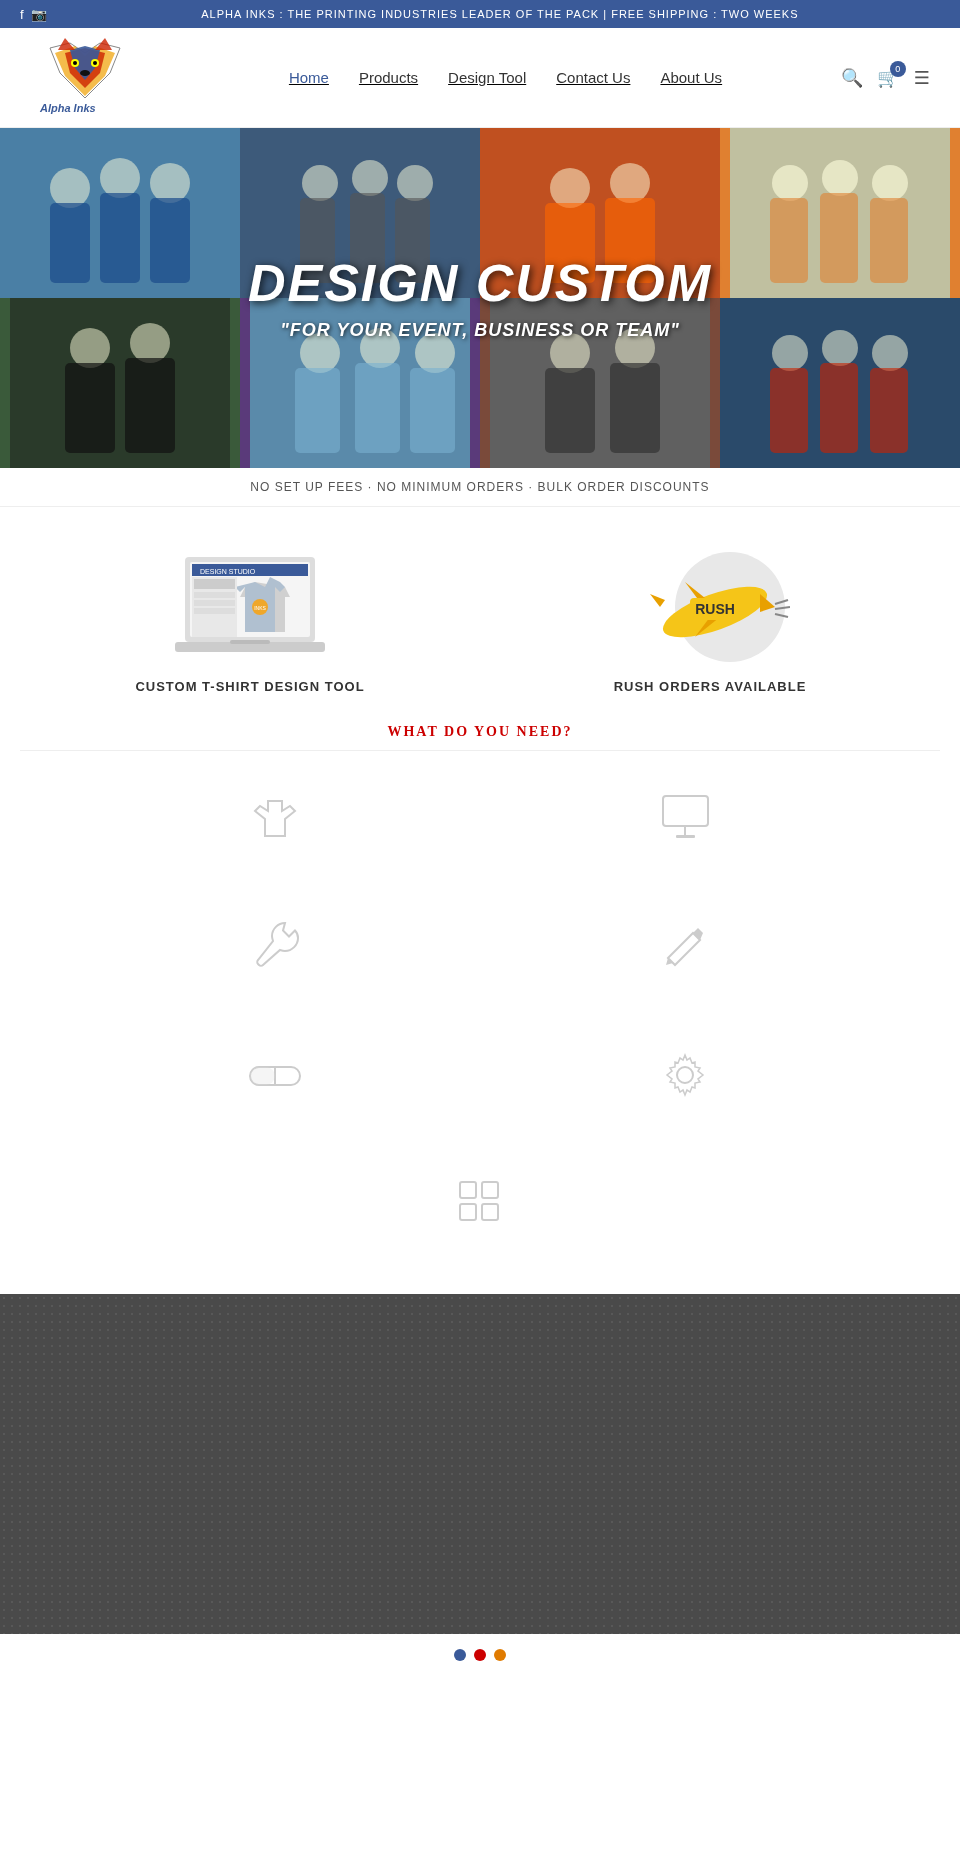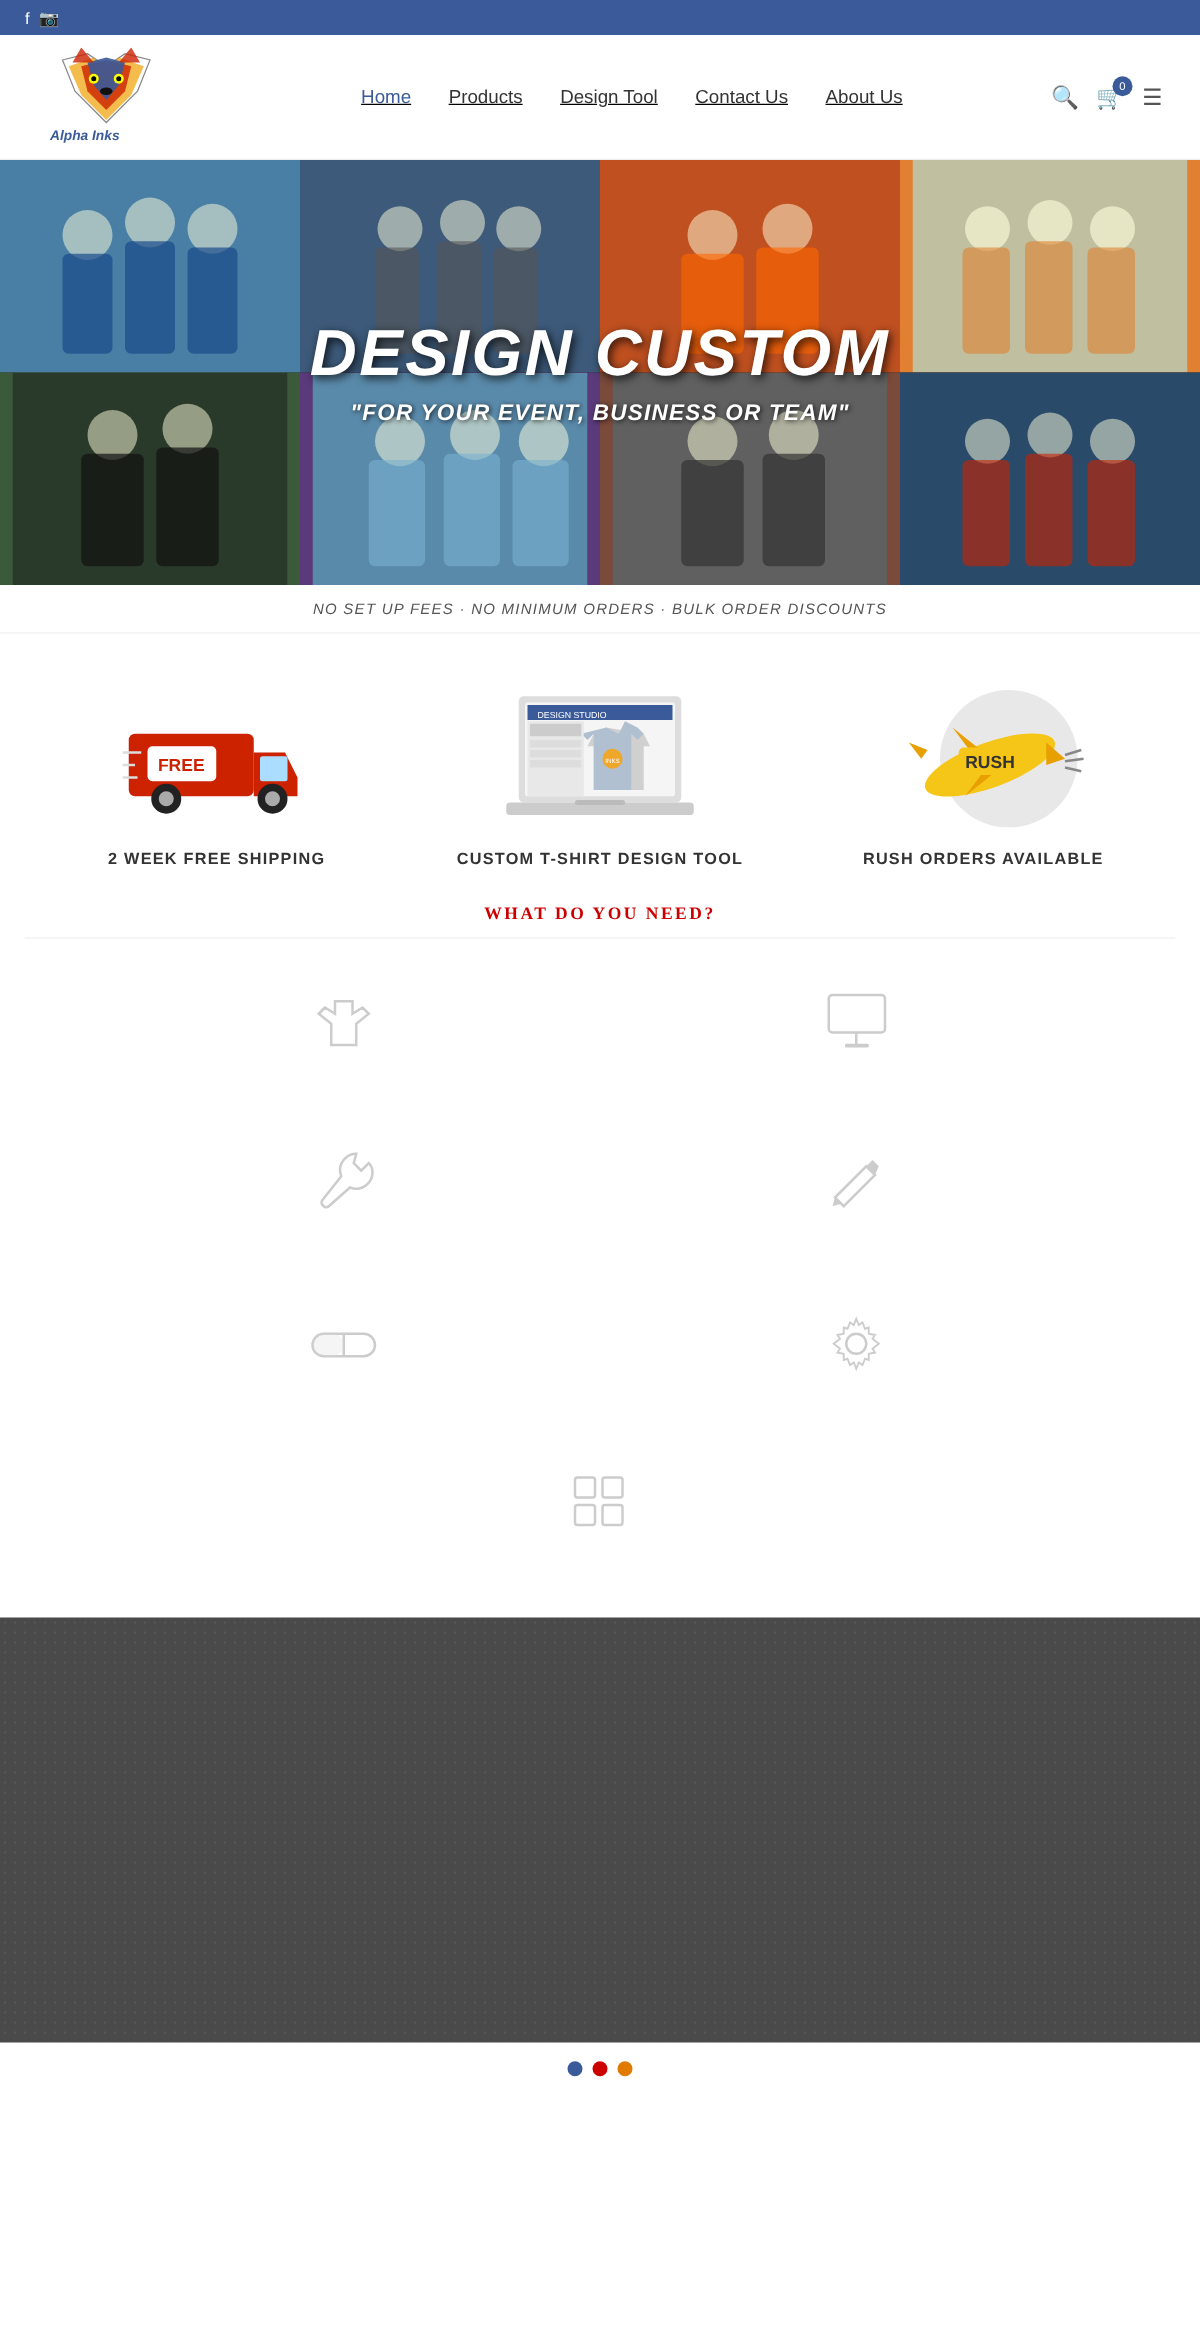--- a/index.html
+++ b/index.html
@@ -91,21 +91,20 @@
     }
 
     
     .sub-tagline {
       text-align: center;
       padding: 12px;
       font-size: 12px;
       color: #555;
       letter-spacing: 1px;
       border-bottom: 1px solid #eee;
-      font-style: italic;
     }
 
     
     .features {
       display: flex;
       justify-content: space-around;
       align-items: flex-start;
       padding: 40px 20px 20px;
       background: #fff;
     }
@@ -231,20 +230,21 @@
     .divider { height: 1px; background: #eee; margin: 0 20px; }
   </style>
 </head>
 <body>
 
 <div class="top-bar">
   <div class="social-icons">
     <span class="social-icon">f</span>
     <span class="social-icon">📷</span>
   </div>
+  <div class="marquee-text">ALPHA INKS : THE PRINTING INDUSTRIES LEADER OF THE PACK  |  FREE SHIPPING : TWO WEEKS</div>
 </div>
 
 <div class="header">
   <div class="logo-area">
 
     <svg class="logo-svg" viewBox="0 0 110 80">
 
       <polygon points="20,10 40,5 55,15 70,5 90,10 80,35 55,60 30,35" fill="none" stroke="#888" stroke-width="1"></polygon>
 
       <path d="M25,15 L45,8 L55,18 L65,8 L85,15 L75,38 L55,58 L35,38 Z" fill="#f0a000" opacity="0.7"></path>
@@ -374,45 +374,20 @@
       <div>DESIGN CUSTOM</div>
     </div>
     <div class="hero-subtitle">"FOR YOUR EVENT, BUSINESS OR TEAM"</div>
   </div>
 </div>
 
 <div class="sub-tagline">NO SET UP FEES · NO MINIMUM ORDERS · BULK ORDER DISCOUNTS</div>
 
 <div class="features">
 
-  <div class="feature-item">
-    <div class="feature-icon-wrap">
-
-      <svg width="150" height="100" viewBox="0 0 150 100">
-
-        <rect x="5" y="30" width="100" height="50" rx="5" fill="#cc2200"></rect>
-
-        <rect x="20" y="40" width="55" height="28" rx="4" fill="#fff"></rect>
-        <text x="47" y="60" font-size="14" font-weight="bold" fill="#cc2200" text-anchor="middle">FREE</text>
-
-        <path d="M105,45 L130,45 L140,65 L140,80 L105,80 Z" fill="#cc2200"></path>
-        <rect x="110" y="48" width="22" height="20" rx="2" fill="#aaddff"></rect>
-
-        <circle cx="35" cy="82" r="12" fill="#222"></circle>
-        <circle cx="35" cy="82" r="6" fill="#aaa"></circle>
-        <circle cx="120" cy="82" r="12" fill="#222"></circle>
-        <circle cx="120" cy="82" r="6" fill="#aaa"></circle>
-
-        <line x1="0" y1="45" x2="15" y2="45" stroke="#ddd" stroke-width="2"></line>
-        <line x1="0" y1="55" x2="10" y2="55" stroke="#ddd" stroke-width="2"></line>
-        <line x1="0" y1="65" x2="12" y2="65" stroke="#ddd" stroke-width="2"></line>
-      </svg>
-    </div>
-    <div class="feature-label">2 WEEK FREE SHIPPING</div>
-  </div>
 
   <div class="feature-item">
     <div class="feature-icon-wrap">
 
       <svg width="160" height="110" viewBox="0 0 160 110">
 
         <rect x="15" y="5" width="130" height="85" rx="4" fill="#ddd"></rect>
         <rect x="20" y="10" width="120" height="75" rx="2" fill="#f5f5f5"></rect>
 
         <rect x="22" y="12" width="116" height="12" fill="#3a5a99"></rect>

